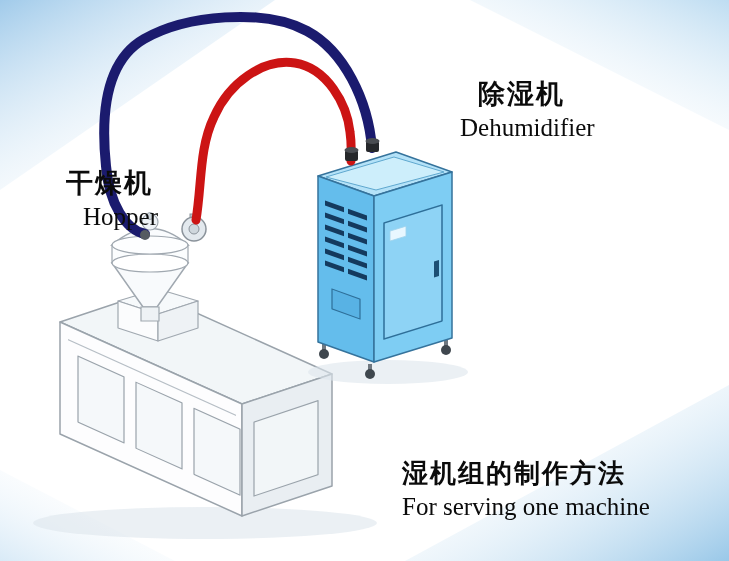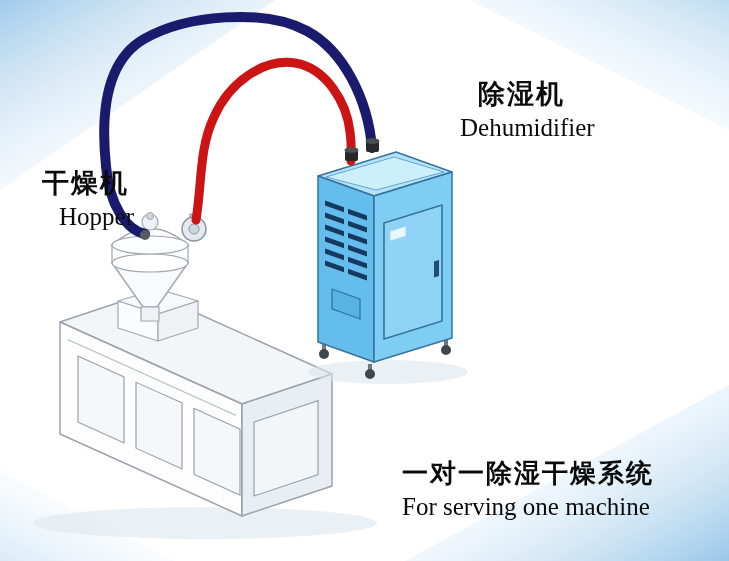--- a/index.html
+++ b/index.html
@@ -4,21 +4,21 @@
 <style>
   html,body{margin:0;padding:0;background:#fff;}
   #stage{
     position:relative;width:729px;height:561px;overflow:hidden;
     background:#ffffff;font-family:"Liberation Sans",sans-serif;
   }
   #scene{position:absolute;left:0;top:0;width:729px;height:561px;}
   .callout{position:absolute;color:#0b0b0b;}
   .callout .cn{font-weight:700;font-size:27px;letter-spacing:2px;font-family:Liberation Serif, serif;}
   .callout .en{font-size:25px;font-family:"Liberation Serif",serif;margin-top:2px;}
-  #callout-dryer{left:42px;top:165px;}
+  #callout-dryer{left:66px;top:165px;}
   #callout-dryer .en{margin-left:17px;}
   #callout-dehum{left:478px;top:76px;}
   #callout-dehum .en{margin-left:-18px;}
   #callout-system{left:402px;top:456px;}
   #callout-system .cn{font-size:26px;}
   #callout-system .en{}
   #watermark{
     position:absolute;left:0;right:0;top:236px;text-align:center;
     font-weight:800;font-size:41px;line-height:1.16;letter-spacing:2px;
     color:#1f8fea;
@@ -145,18 +145,18 @@
     <div class="cn">干燥机</div>
     <div class="en">Hopper</div>
   </div>
 
   <div class="callout" id="callout-dehum">
     <div class="cn">除湿机</div>
     <div class="en">Dehumidifier</div>
   </div>
 
   <div class="callout" id="callout-system">
-    <div class="cn">一对一除湿干燥系统</div>
+    <div class="cn">湿机组的制作方法</div>
     <div class="en">For serving one machine</div>
   </div>
 
 
 </div>
 
 </body></html>

